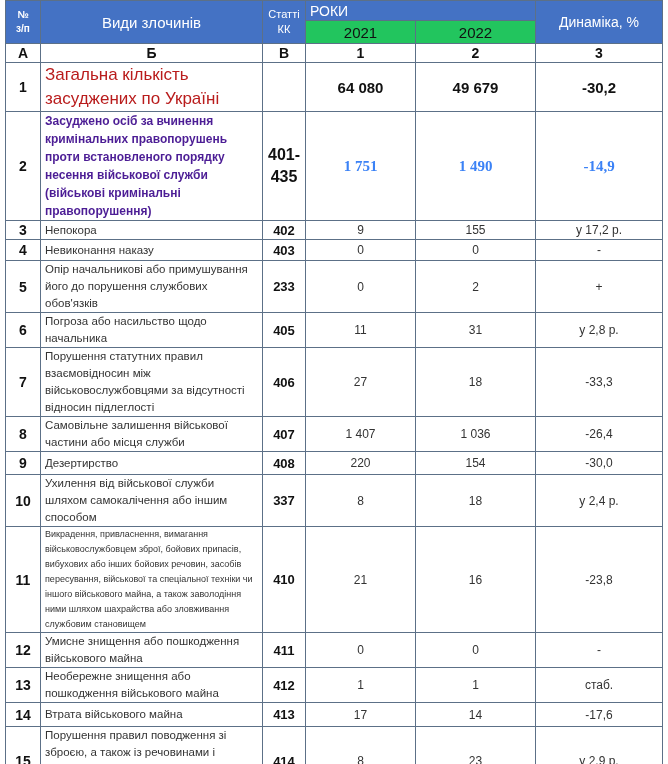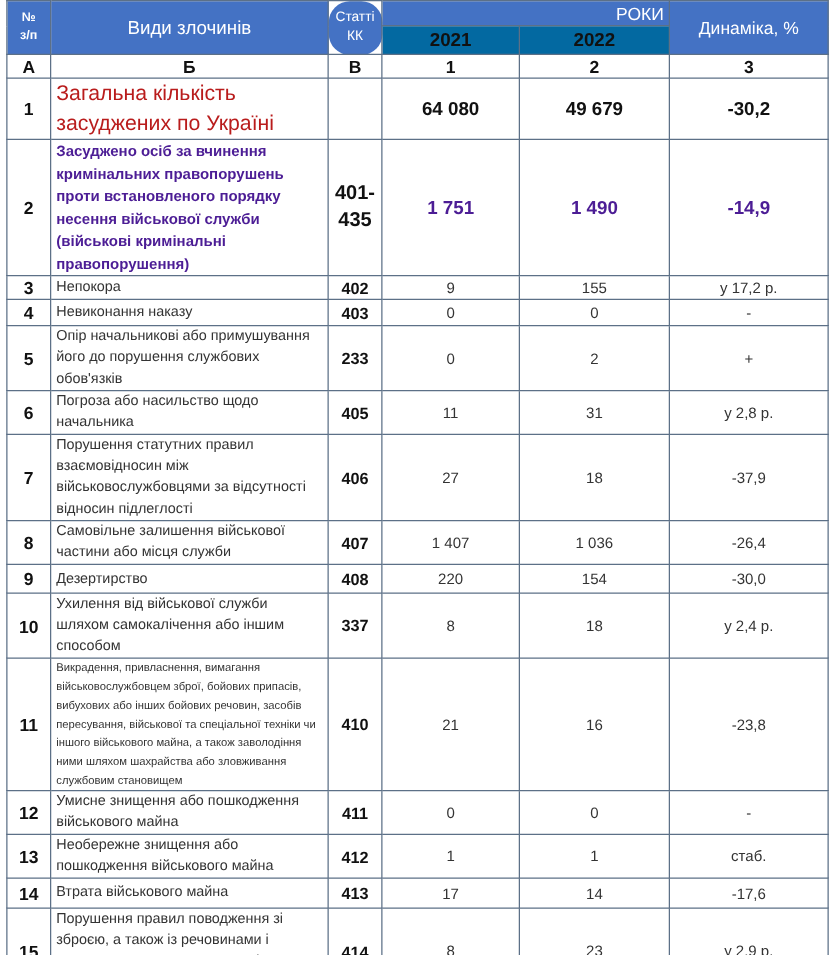--- a/index.html
+++ b/index.html
@@ -2,34 +2,34 @@
 <html><head>
 <meta charset="utf-8">
 <style>
   html, body { margin:0; padding:0; background:#ffffff; }
   body { width:668px; height:764px; position:relative; overflow:hidden; font-family:"Liberation Sans", sans-serif; color:#111; }
   table.crime { position:absolute; left:5px; top:0; width:657px; border-collapse:collapse; table-layout:fixed; }
   table.crime td, table.crime th { border:1px solid #5c7087; padding:0 4px; vertical-align:middle; }
   th.h { background:#4472c4; color:#ffffff; font-weight:normal; border-color:#4472c4; }
   th.h-num { font-size:10px; line-height:14px; text-align:center; font-weight:bold; }
   th.h-name { font-size:15px; text-align:center; }
-  th.h-art { font-size:11px; line-height:15px; text-align:center;border-radius:17px; }
-  th.h-years { font-size:14px; text-align:right; height:19px; padding:0; }
+  th.h-art { font-size:11px; line-height:15px; text-align:center; }
+  th.h-years { font-size:14px; text-align:left; height:19px; padding:0; }
   th.h-dyn { font-size:14px; text-align:center; }
-  td.year { background:#0369a1; color:#111; font-size:15px; text-align:center; border:none; border-left:1px solid #4472c4; height:22px; padding:0;font-weight:bold; }
+  td.year { background:#22c55e; color:#111; font-size:15px; text-align:center; border:none; border-left:1px solid #4472c4; height:22px; padding:0; }
   tr.codes td { font-weight:bold; font-size:14px; text-align:center; height:18px; }
   td.num { text-align:center; font-weight:bold; font-size:14px; }
   td.name { font-size:11.5px; line-height:17px; color:#333; }
   td.art { text-align:center; font-weight:bold; font-size:13px; }
   td.val { text-align:center; font-size:12px; color:#333; }
   tr.big td.name { font-size:17px; line-height:24px; color:#b91c1c; }
   tr.big td.val { font-weight:bold; font-size:15px; color:#111; }
   tr.sub td.name { font-weight:bold; font-size:12px; line-height:18px; color:#4c1d95; }
   tr.sub td.art { font-size:16px; line-height:22px; }
-  tr.sub td.val { font-weight:bold; font-size:15px; color:#4c1d95; }
+  tr.sub td.val { font-weight:bold; font-size:15px; color:#3b82f6;font-family:Liberation Serif, serif; }
   tr.tiny td.name { font-size:9px; line-height:15px; }
   tr.big td.num, tr.sub td.num { font-size:14px; }
 </style>
 </head>
 <body>
 
 <table class="crime">
   <colgroup>
     <col style="width:35px">
     <col style="width:222px">
@@ -113,21 +113,21 @@
       <td class="val">11</td>
       <td class="val">31</td>
       <td class="val">у 2,8 р.</td>
     </tr>
     <tr style="height:66px">
       <td class="num">7</td>
       <td class="name">Порушення статутних правил взаємовідносин між військовослужбовцями за відсутності відносин підлеглості</td>
       <td class="art">406</td>
       <td class="val">27</td>
       <td class="val">18</td>
-      <td class="val">-37,9</td>
+      <td class="val">-33,3</td>
     </tr>
     <tr style="height:35px">
       <td class="num">8</td>
       <td class="name">Самовільне залишення військової частини або місця служби</td>
       <td class="art">407</td>
       <td class="val">1 407</td>
       <td class="val">1 036</td>
       <td class="val">-26,4</td>
     </tr>
     <tr style="height:23px">

